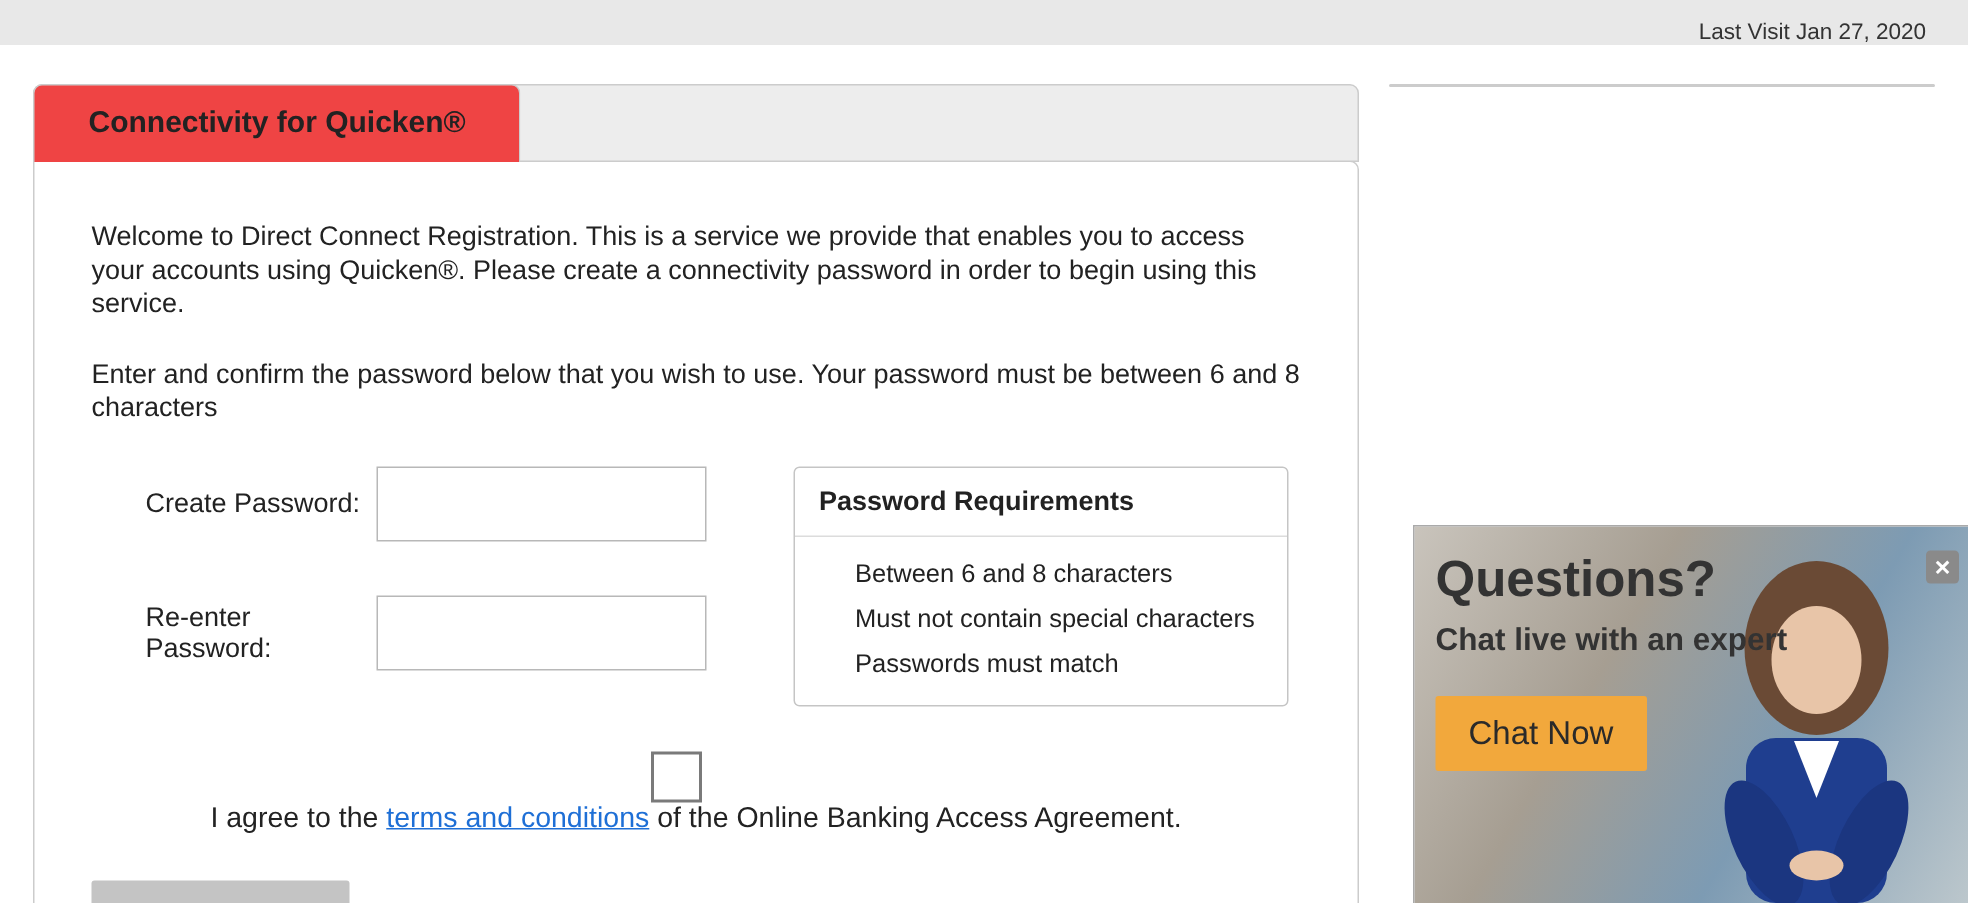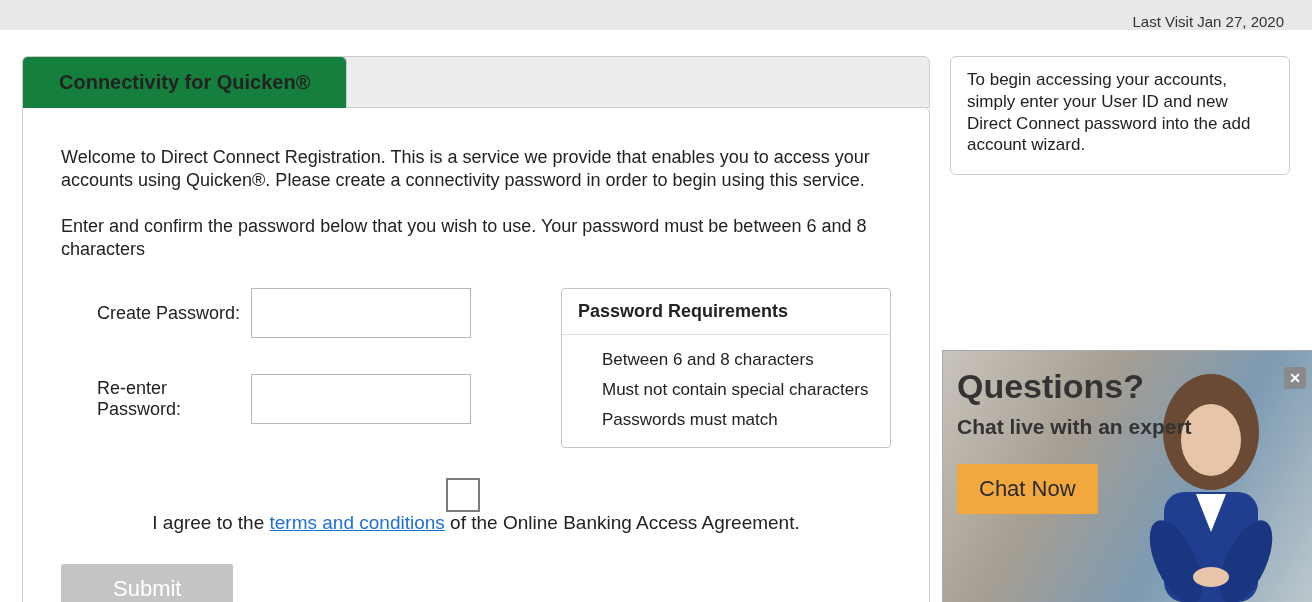--- a/index.html
+++ b/index.html
@@ -30,21 +30,21 @@
       display: flex;
       padding: 26px 22px 0 22px;
       gap: 20px;
     }
     .left-area {
       flex: 1;
       position: relative;
     }
     .tab-header {
       display: inline-block;
-      background: #15803d;
+      background: #ef4444;
       border: 1px solid #ccc;
       border-bottom: none;
       border-top-left-radius: 6px;
       border-top-right-radius: 6px;
       padding: 14px 36px 14px 36px;
       font-weight: bold;
       font-size: 20px;
       color: #222;
       position: relative;
       z-index: 2;
@@ -80,21 +80,21 @@
       margin-bottom: 24px;
     }
     .instr-text {
       font-size: 18px;
       color: #222;
       line-height: 1.25;
       margin-bottom: 28px;
     }
     .form-row-area {
       display: flex;
-      gap: 60px;
+      gap: 28px;
       align-items: flex-start;
     }
     .form-fields {
       width: 440px;
     }
     .field-row {
       display: flex;
       align-items: center;
       margin-bottom: 36px;
     }
@@ -297,21 +297,20 @@
           <span>I agree to the </span><a class="terms-link">terms and conditions</a><span> of the Online Banking Access Agreement.</span>
         </div>
       </div>
 
       <button class="submit-btn">Submit</button>
     </div>
   </div>
 
   <div class="right-area">
     <div class="info-card">
-      <div class="info-card-body">To begin accessing your accounts, simply enter your User ID and new Direct Connect password into the add account wizard.</div>
     </div>
   </div>
 </div>
 
 <div class="chat-widget">
   <div class="chat-close">
     <span>✕</span>
   </div>
   <svg class="agent-figure" viewBox="0 0 170 240">
     <ellipse cx="85" cy="70" rx="48" ry="58" fill="#6a4a35"></ellipse>

